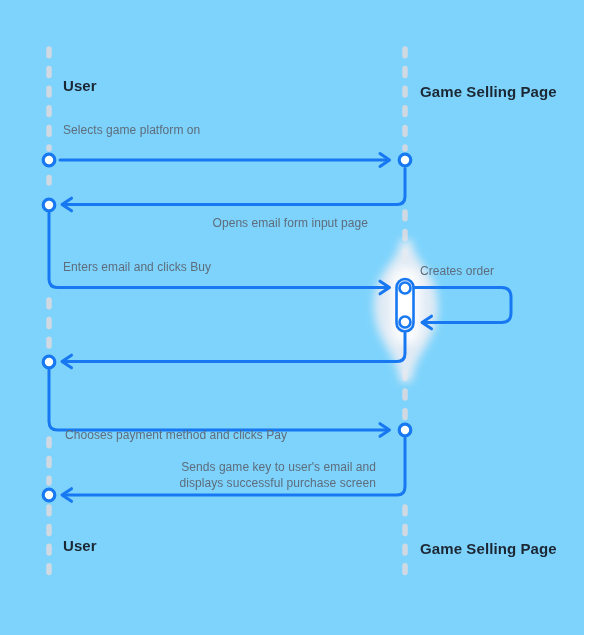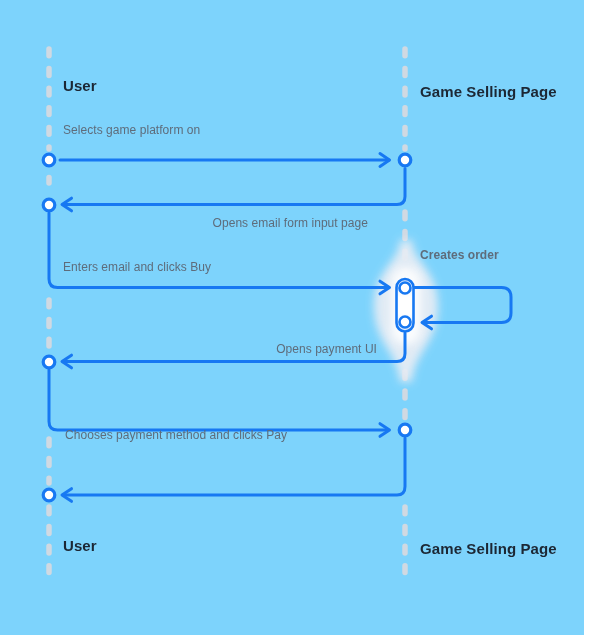--- a/index.html
+++ b/index.html
@@ -110,23 +110,26 @@
   <div class="participant" style="left:420px;top:83px;">Game Selling Page</div>
 
   <div class="msg" style="left:63px;top:123px;">
     <div>Selects game platform on</div>
   </div>
 
   <div class="msg right" style="right:216px;top:184px;margin-top:32px;">Opens email form input page</div>
 
   <div class="msg" style="left:63px;top:260px;">Enters email and clicks Buy</div>
 
-  <div class="msg" style="left:420px;top:248px;font-weight:bold;">Creates order</div>
+  <div class="msg" style="left:420px;top:264px;">Creates order</div>
 
-  <div class="msg right" style="right:207px;top:342px;">Opens payment UI</div>
 
   <div class="msg" style="left:65px;top:428px;">Chooses payment method and clicks Pay</div>
 
+  <div class="msg right" style="right:208px;top:460px;">
+    <div>Sends game key to user's email and</div>
+    <div>displays successful purchase screen</div>
+  </div>
 
   <div class="participant" style="left:63px;top:537px;">User</div>
   <div class="participant" style="left:420px;top:540px;">Game Selling Page</div>
 
 </div>
 
 </body></html>

